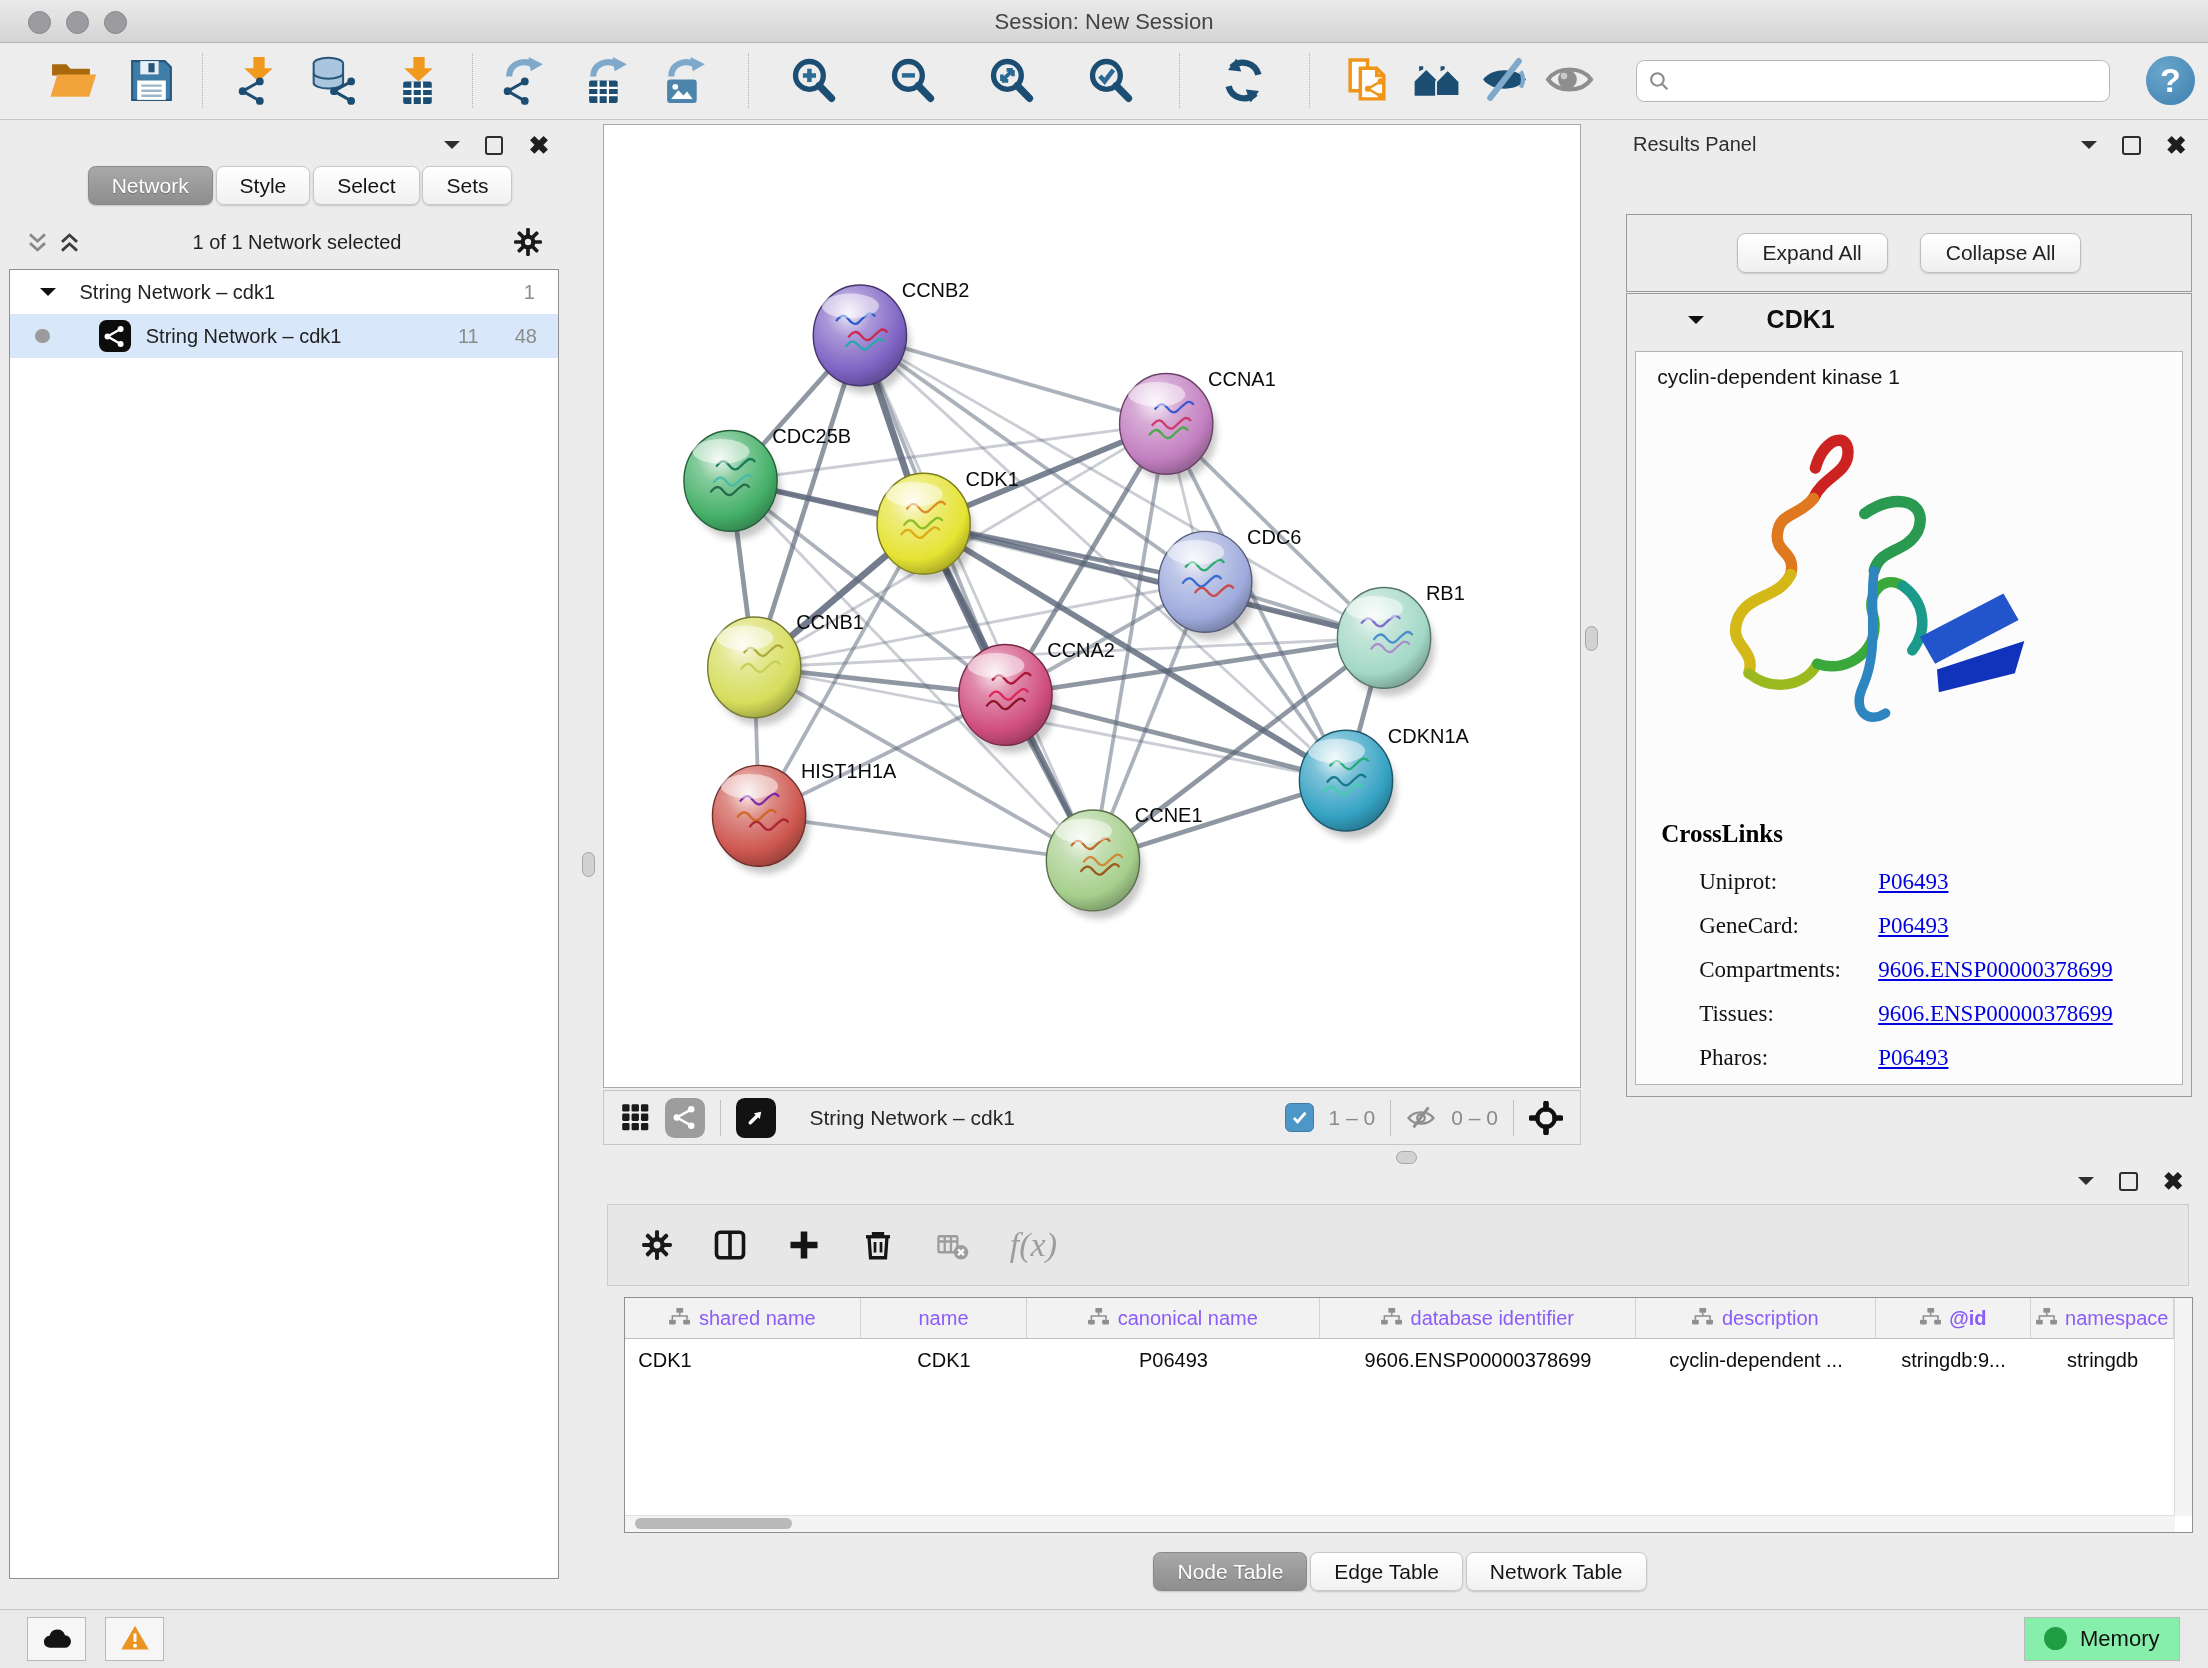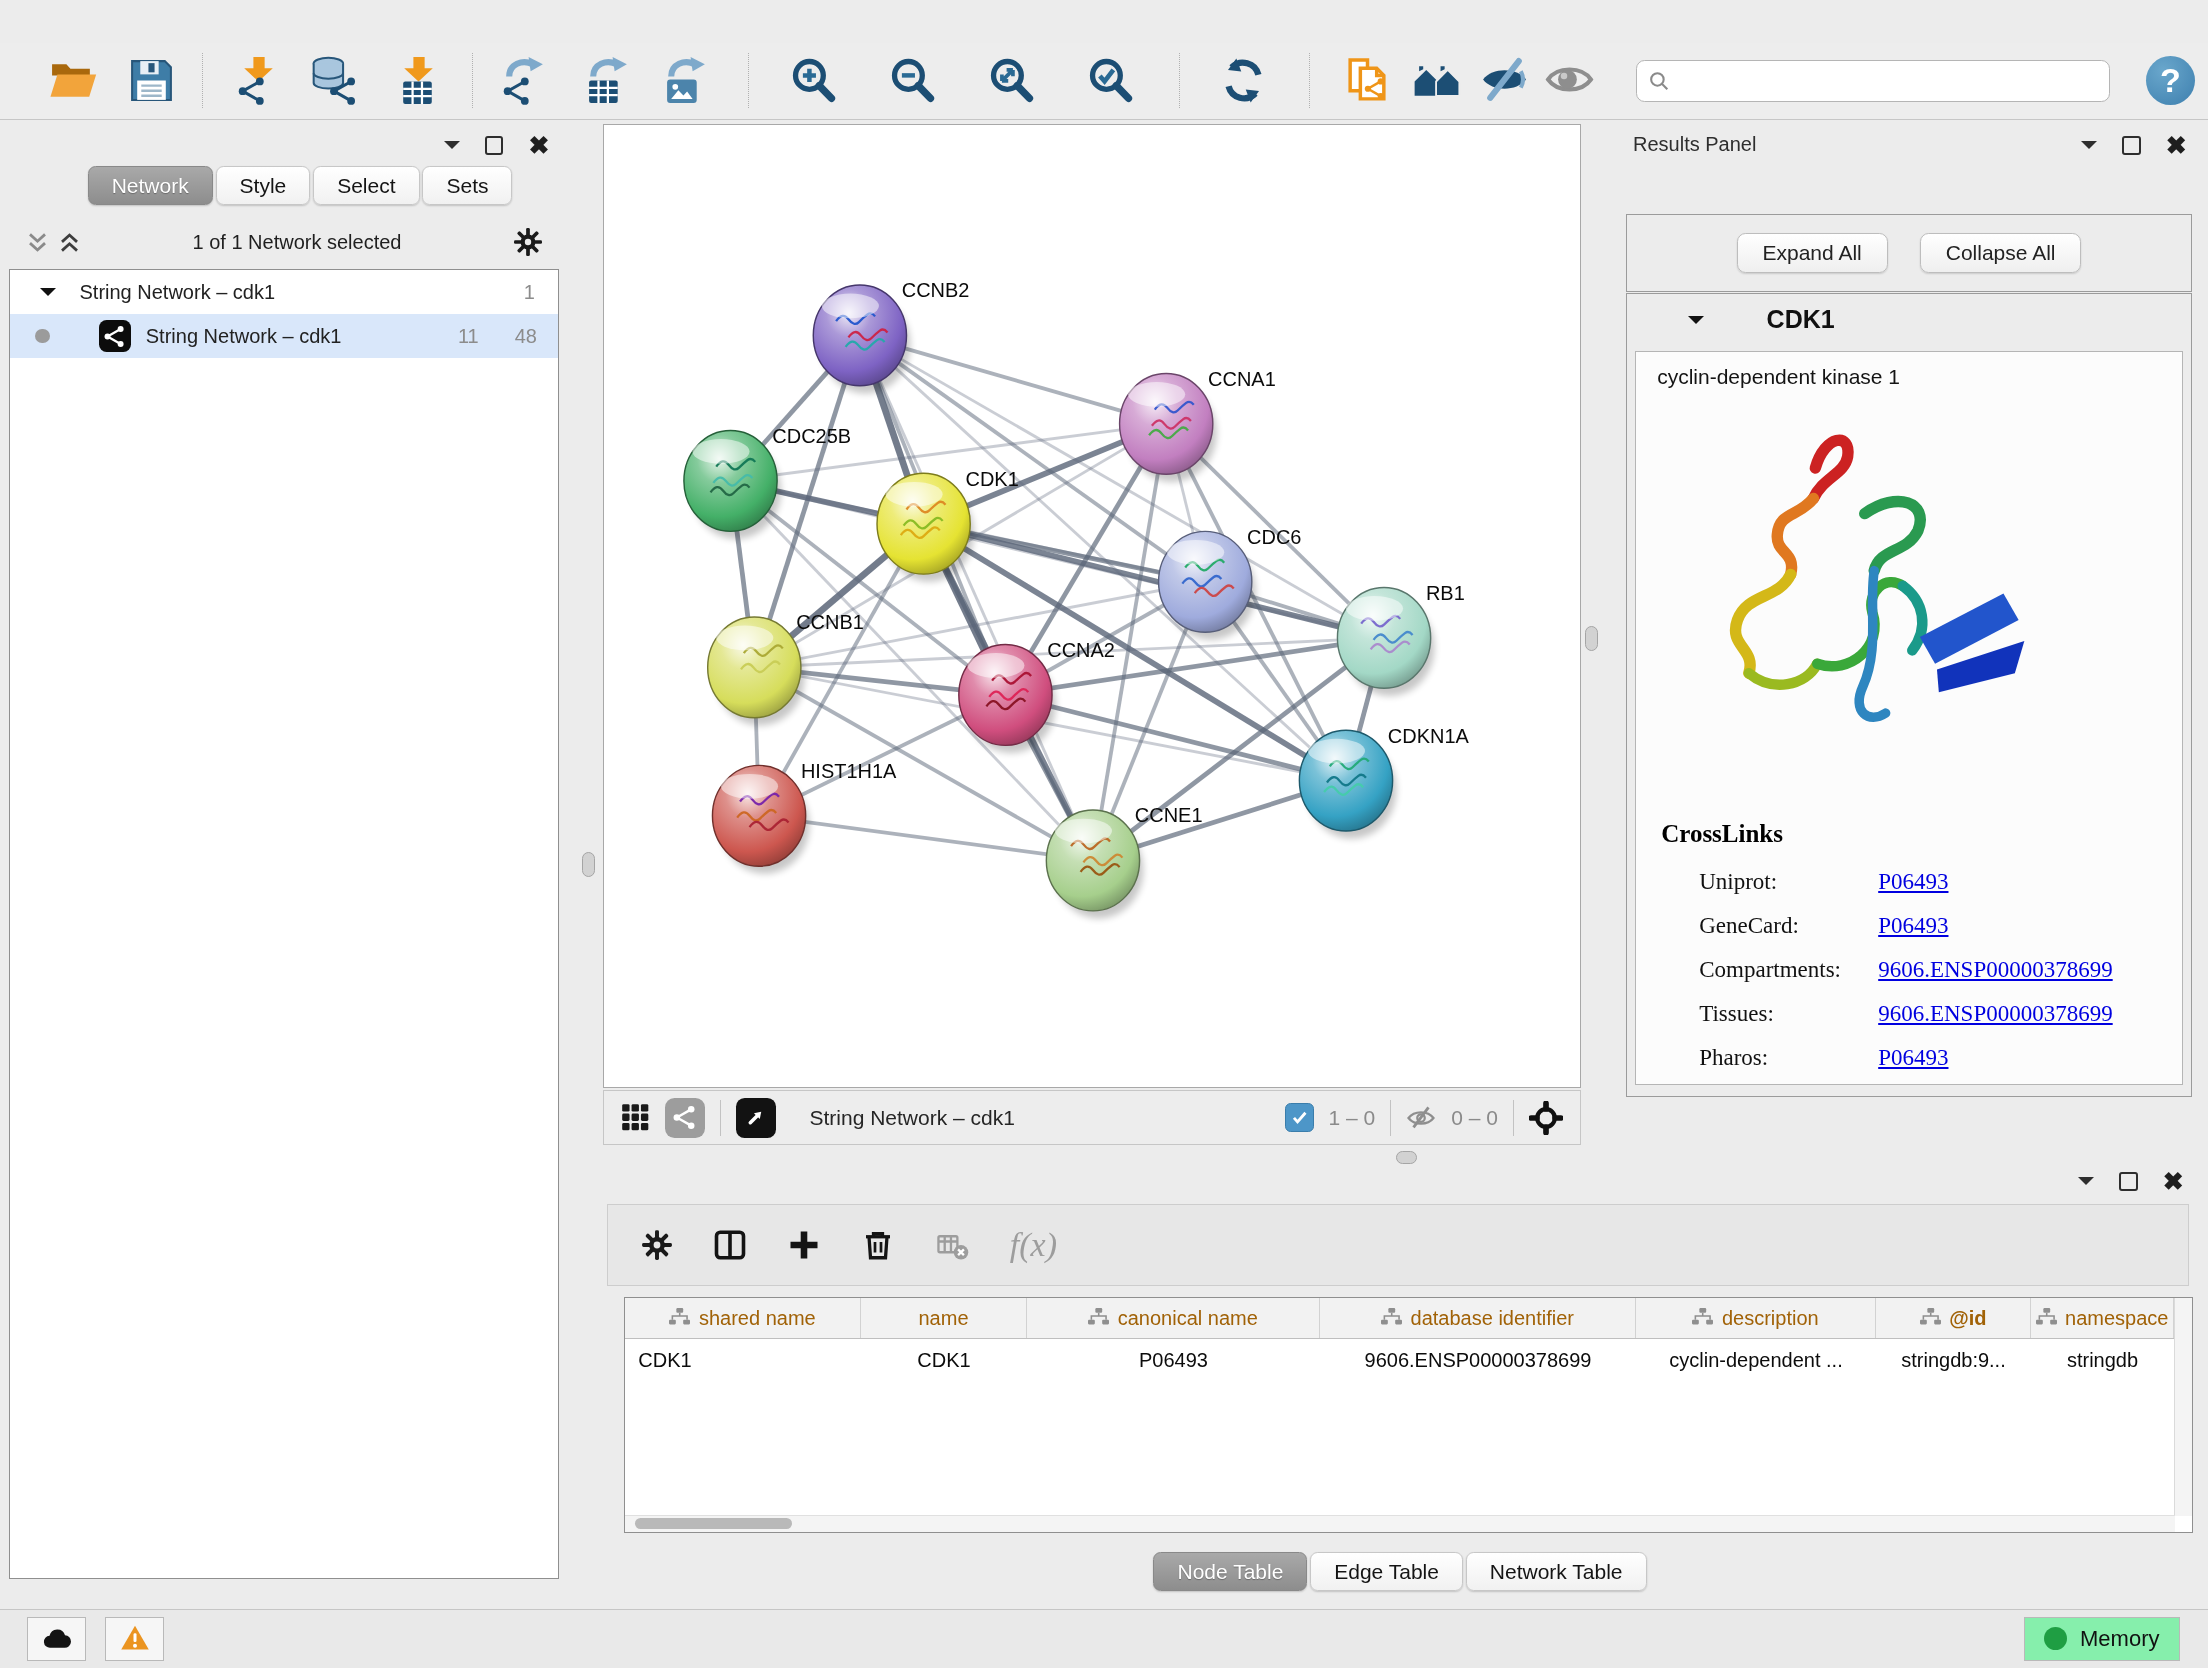--- a/index.html
+++ b/index.html
@@ -63,39 +63,45 @@
   .clrow{height:44px;display:flex;align-items:center;padding-left:63px;font-family:"Liberation Serif",serif;font-size:23px;}
   .cll{display:inline-block;width:179px;color:#111;}
   .clv{color:#0000e0;text-decoration:underline;}
   
   #tablepanel{position:absolute;left:603px;top:1162px;width:1594px;height:443px;}
   #ttoolbar{position:absolute;left:3.8px;right:7.6px;top:42px;height:80px;background:#e7e7e7;border:1px solid #cdcdcd;display:flex;align-items:center;gap:38px;padding-left:32px;}
   #ttoolbar svg{display:block;}
   .fx{font-family:"Liberation Serif",serif;font-style:italic;color:#9d9d9d;font-size:34px;}
   #ttable{position:absolute;left:21px;top:135px;width:1569px;height:236px;background:#fff;border:1.4px solid #8f8f8f;box-sizing:border-box;}
   #thead{display:flex;height:40px;background:#f2f2f2;border-bottom:1px solid #bfbfbf;}
-  .th{display:flex;align-items:center;justify-content:center;gap:8.6px;font-size:20px;color:#a16207;border-right:1px solid #d2d2d2;box-sizing:border-box;overflow:hidden;white-space:nowrap;flex:none;}
+  .th{display:flex;align-items:center;justify-content:center;gap:8.6px;font-size:20px;color:#8b5cf6;border-right:1px solid #d2d2d2;box-sizing:border-box;overflow:hidden;white-space:nowrap;flex:none;}
   #tdatarow{display:flex;height:42px;}
   .td{display:flex;align-items:center;justify-content:center;font-size:20px;color:#0c0c0c;box-sizing:border-box;overflow:hidden;white-space:nowrap;flex:none;}
   .td:first-child{justify-content:flex-start;padding-left:13.3px;}
   #vscroll{position:absolute;top:0;right:0;bottom:16px;width:17px;background:#f4f4f4;border-left:1px solid #dadada;}
   #hscroll{position:absolute;left:0;right:17px;bottom:0;height:16px;background:#f4f4f4;border-top:1px solid #e0e0e0;}
   #hthumb{position:absolute;left:9.5px;top:1.9px;width:157px;height:11.4px;border-radius:5.7px;background:#b9b9b9;}
   #btabs{position:absolute;left:0;right:0;top:390px;display:flex;justify-content:center;}
   
   #statusbar{position:absolute;left:0;top:1609px;width:100%;height:59px;background:#e9e9e9;border-top:1px solid #c6c6c6;}
   .sbtn{position:absolute;top:6.7px;width:59px;height:44px;border:1.9px solid #b9b9b9;background:#f6f6f6;display:flex;align-items:center;justify-content:center;box-sizing:border-box;}
   #membtn{position:absolute;right:28.5px;top:6.7px;height:44px;border:1.9px solid #b9b9b9;background:#86efac;display:flex;align-items:center;gap:13.3px;padding:0 19px;font-size:22px;color:#111;box-sizing:border-box;}
   #memdot{width:23px;height:23px;border-radius:50%;background:#1f9e43;}
 </style>
 </head>
 <body>
 
 <div id="app">
 
+  <div id="titlebar">
+    <div class="light" style="left:27.6px"></div>
+    <div class="light" style="left:66px"></div>
+    <div class="light" style="left:104px"></div>
+    <div id="wtitle">Session: New Session</div>
+  </div>
 
   <div id="toolbar">
     <span class="tbi" style="left:48px">
         <svg viewBox="0 0 24 24">
           <path d="M2 4h7l2 2.2h9.5v3.3H2z" fill="#a9680c"></path>
           <path d="M1.2 20 4.6 9h19l-3.4 11z" fill="#f2a43b"></path>
         </svg>
       </span>
     <span class="tbi" style="left:127px">
         <svg viewBox="0 0 24 24">

